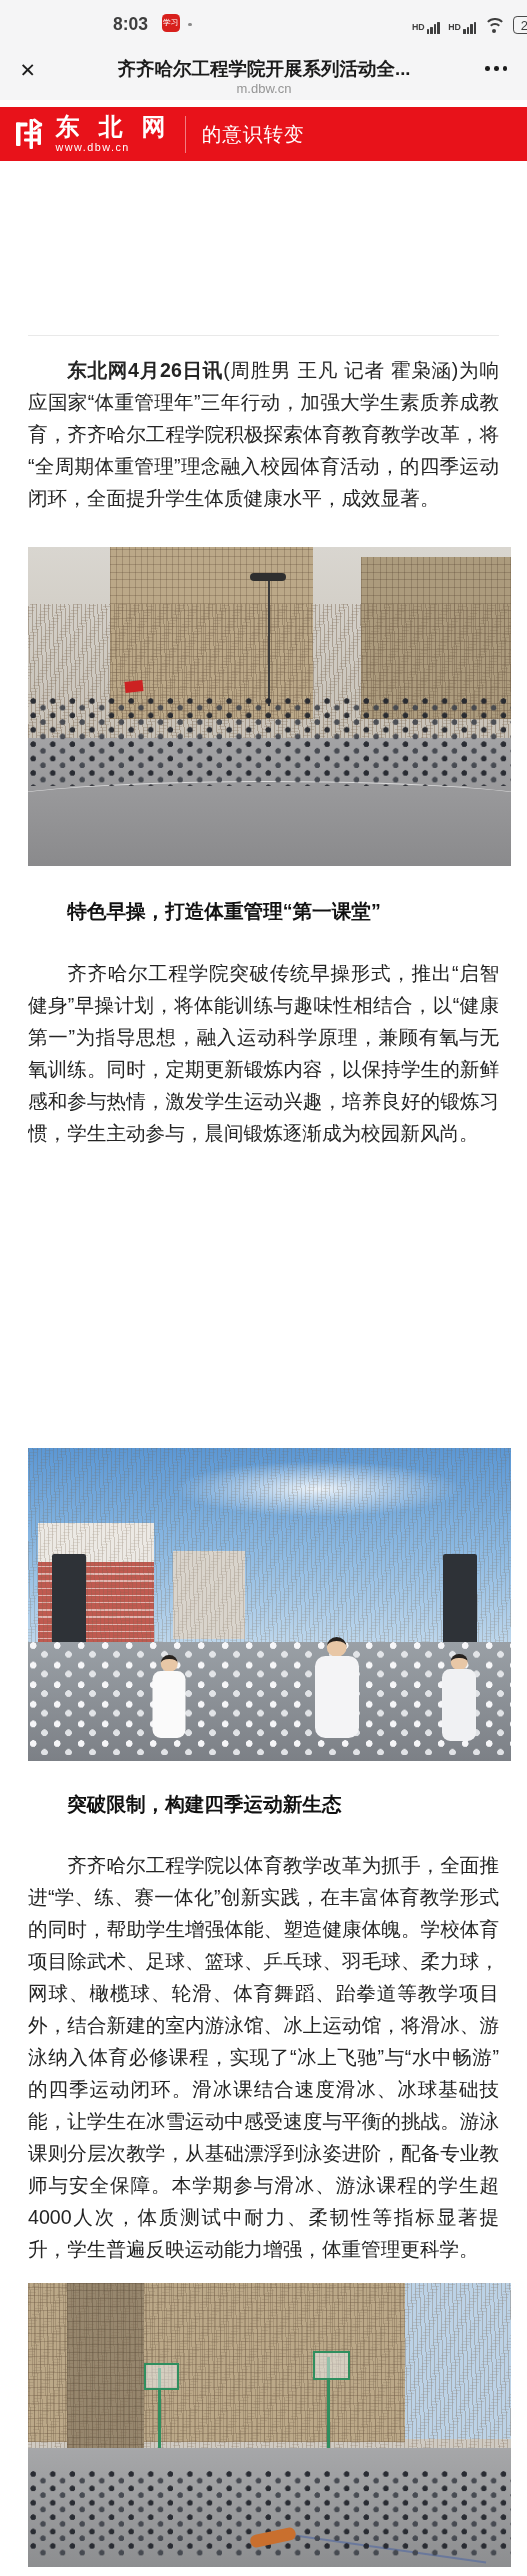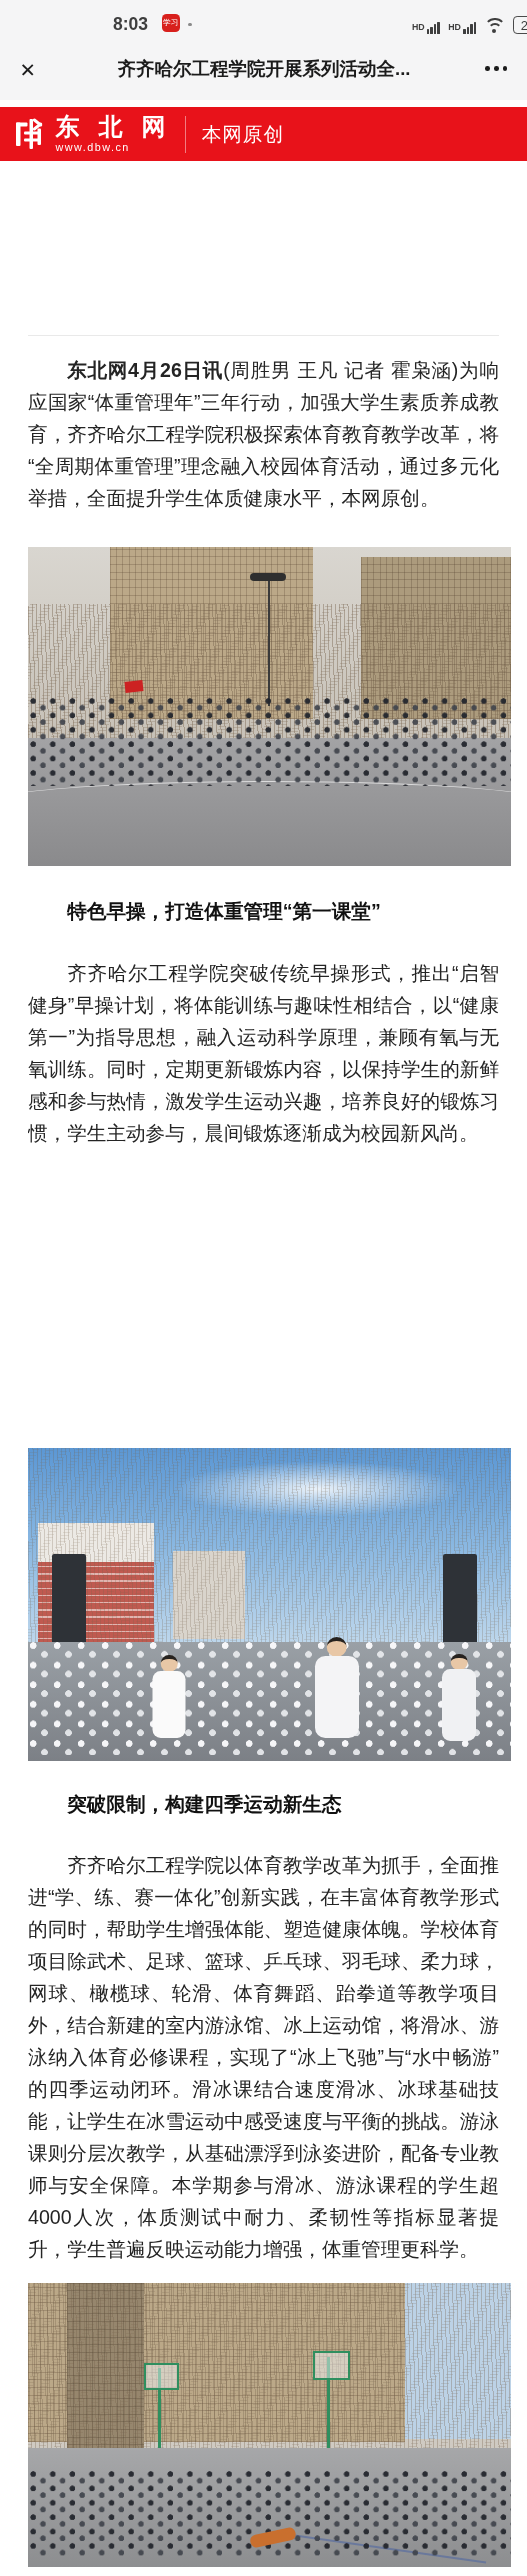--- a/index.html
+++ b/index.html
@@ -109,20 +109,21 @@
         <span class="wifi">
             <i class="a1"></i>
             <i class="a2"></i>
             <i class="dot"></i>
           </span>
         <span class="batt">26</span>
       </span>
     </div>
     <span class="close-x">✕</span>
     <div class="page-title">齐齐哈尔工程学院开展系列活动全...</div>
+    <div class="page-url">m.dbw.cn</div>
     <span class="menu-dots">
         <i></i>
         <i></i>
         <i></i>
       </span>
   </div>
 
   <div class="abs banner">
     <svg class="logo-mark" viewBox="0 0 64 64" width="32" height="32">
       <g fill="#ffffff">
@@ -134,27 +135,27 @@
         <rect x="47" y="21" width="7" height="33" rx="2"></rect>
         <rect x="36" y="6" width="22" height="6" rx="3" transform="rotate(38 47 9)"></rect>
         <rect x="36" y="14" width="22" height="6" rx="3" transform="rotate(-38 47 17)"></rect>
       </g>
     </svg>
     <span class="logo-text">
       <span class="site-name">东 北 网</span>
       <div class="site-url">www.dbw.cn</div>
     </span>
     <span class="banner-divider"></span>
-    <span class="channel">本网原创</span>
+    <span class="channel">的意识转变</span>
   </div>
 
   <div class="abs meta-divider"></div>
 
   <p class="abs para" style="top:354px;height:170px">
-    <span class="lead">东北网4月26日讯</span><span>(周胜男 王凡 记者 霍枭涵)为响应国家“体重管理年”三年行动，加强大学生素质养成教育，齐齐哈尔工程学院积极探索体育教育教学改革，将“全周期体重管理”理念融入校园体育活动，通过多元化举措，全面提升学生体质健康水平，本网原创。</span>
+    <span class="lead">东北网4月26日讯</span><span>(周胜男 王凡 记者 霍枭涵)为响应国家“体重管理年”三年行动，加强大学生素质养成教育，齐齐哈尔工程学院积极探索体育教育教学改革，将“全周期体重管理”理念融入校园体育活动，的四季运动闭环，全面提升学生体质健康水平，成效显著。</span>
   </p>
 
   <div class="abs photo" style="top:547px;height:319px" aria-label="学生在校园广场集体参加早操活动">
     <div class="layer" style="inset:0 0 40% 0;background:linear-gradient(#d9d6d0,#c7c1b7)"></div>
     <div class="layer grid-tan" style="left:17%;top:0;width:42%;height:54%"></div>
     <div class="layer grid-tan" style="right:0;top:3%;width:31%;height:51%;filter:brightness(.92)"></div>
     <div class="layer trees" style="left:0;top:18%;width:100%;height:42%;opacity:.85"></div>
     <div class="layer" style="left:49.6%;top:10%;width:2.1px;height:40%;background:#3a3a3a"></div>
     <div class="layer" style="left:46%;top:8%;width:36px;height:8.2px;background:#2f2f2f;border-radius:4.1px"></div>
     <div class="layer" style="left:0;bottom:0;width:100%;height:40%;background:linear-gradient(#a3a3a5,#8a8a8c)"></div>

